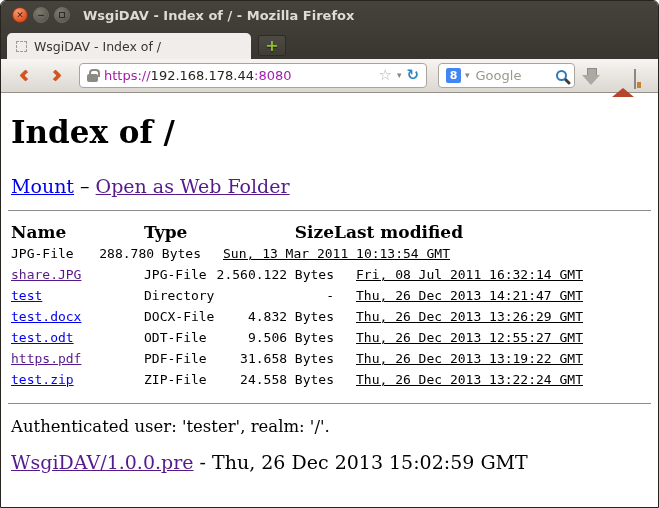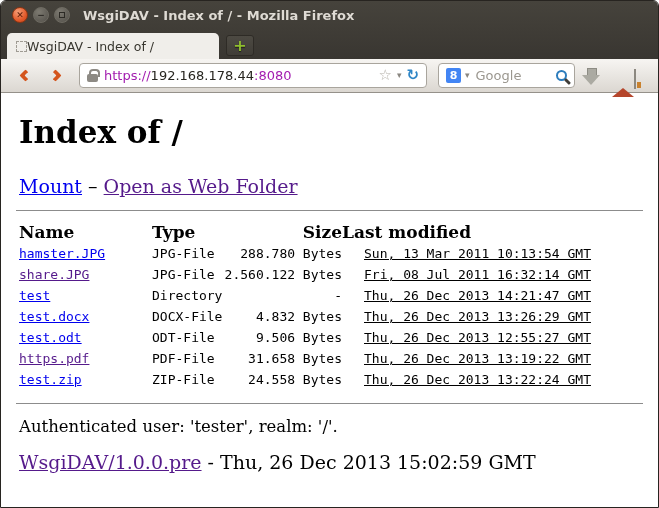--- a/index.html
+++ b/index.html
@@ -30,23 +30,23 @@
   }
   .btn-min, .btn-max {
     background: radial-gradient(circle at 35% 28%, #7d7a71, #514e48);
     border: 1px solid #6e6b62; color: #2c2a25; font-weight: bold;
   }
   .max-glyph { width: 6px; height: 6px; border: 1.5px solid #2c2a25; display: block; }
   .title-text { color: #dfdbd4; font-weight: bold; font-size: 13px; margin-left: 13px; }
 
   .tabstrip { height: 30px; display: flex; align-items: flex-end; padding-left: 6px; }
   .tab {
-    width: 212px; height: 26px; background: #f0eeea;
+    width: 244px; height: 26px; background: #f0eeea;
     border-radius: 5px 5px 0 0;
-    display: flex; align-items: center; padding: 0 9px;
+    display: flex; align-items: center; gap: 7px; padding: 0 9px;
   }
   .favicon { width: 11px; height: 11px; border: 1px dashed #a09c94; flex: none; }
   .tab-label { font-size: 12.5px; color: #38362f; white-space: nowrap; overflow: hidden; }
   .newtab-btn {
     width: 28px; height: 21px; margin: 0 0 3px 7px;
     background: linear-gradient(#4d4a43, #403d37);
     border: 1px solid #2e2b26; border-radius: 3px;
     color: #8fbe2e; font-weight: bold; font-size: 16px;
     display: flex; align-items: center; justify-content: center;
     text-shadow: 0 1px 1px #1d1c18;
@@ -114,21 +114,21 @@
   }
   .home-icon { position: relative; width: 22px; height: 17px; margin-top: 3px; }
   .home-roof { width: 0; height: 0; margin: 0 auto; border-left: 11px solid transparent; border-right: 11px solid transparent; border-bottom: 9px solid #b5452b; }
   .home-body { width: 14px; height: 8px; margin: 0 auto; background: #d9d5ce; border: 1px solid #8c8880; border-top: none; position: relative; }
   .home-body::after { content: ""; position: absolute; left: 2px; bottom: 0; width: 4px; height: 6px; background: #c9822f; }
 
   
   .content {
     flex: 1; background: #fff; color: #000;
     font-family: "DejaVu Serif", serif;
-    padding: 0 18px; overflow: hidden;
+    padding: 0 10px; overflow: hidden;
   }
   .page-title { font-size: 31px; font-weight: bold; margin: 21px 0 0 0; }
   .top-links { margin-top: 25px; font-size: 19px; }
   a { text-decoration: underline; }
   .lnk { color: #0000ee; }
   .lnk-visited { color: #551a8b; }
 
   hr.divider { border: none; border-top: 1px solid #8c8c8c; margin: 13px -3px 0 -3px; }
 
   .dir-table { margin-top: 10px; }
@@ -232,21 +232,20 @@
         <span class="th-name">Name</span>
         <span class="th-typesize">
           <span>Type</span>
           <span>Size</span>
         </span>
         <span class="th-modified">Last modified</span>
       </div>
 
 
       <div class="mono row">
-        <span class="c-name"><a class="lnk" href="#">hamster.JPG</a></span>
         <span class="c-typesize">
             <span>JPG-File</span>
             <span>288.780 Bytes</span>
           </span>
         <span class="c-mod">Sun, 13 Mar 2011 10:13:54 GMT</span>
       </div>
       <div class="mono row">
         <span class="c-name"><a class="lnk-visited" href="#">share.JPG</a></span>
         <span class="c-typesize">
             <span>JPG-File</span>

